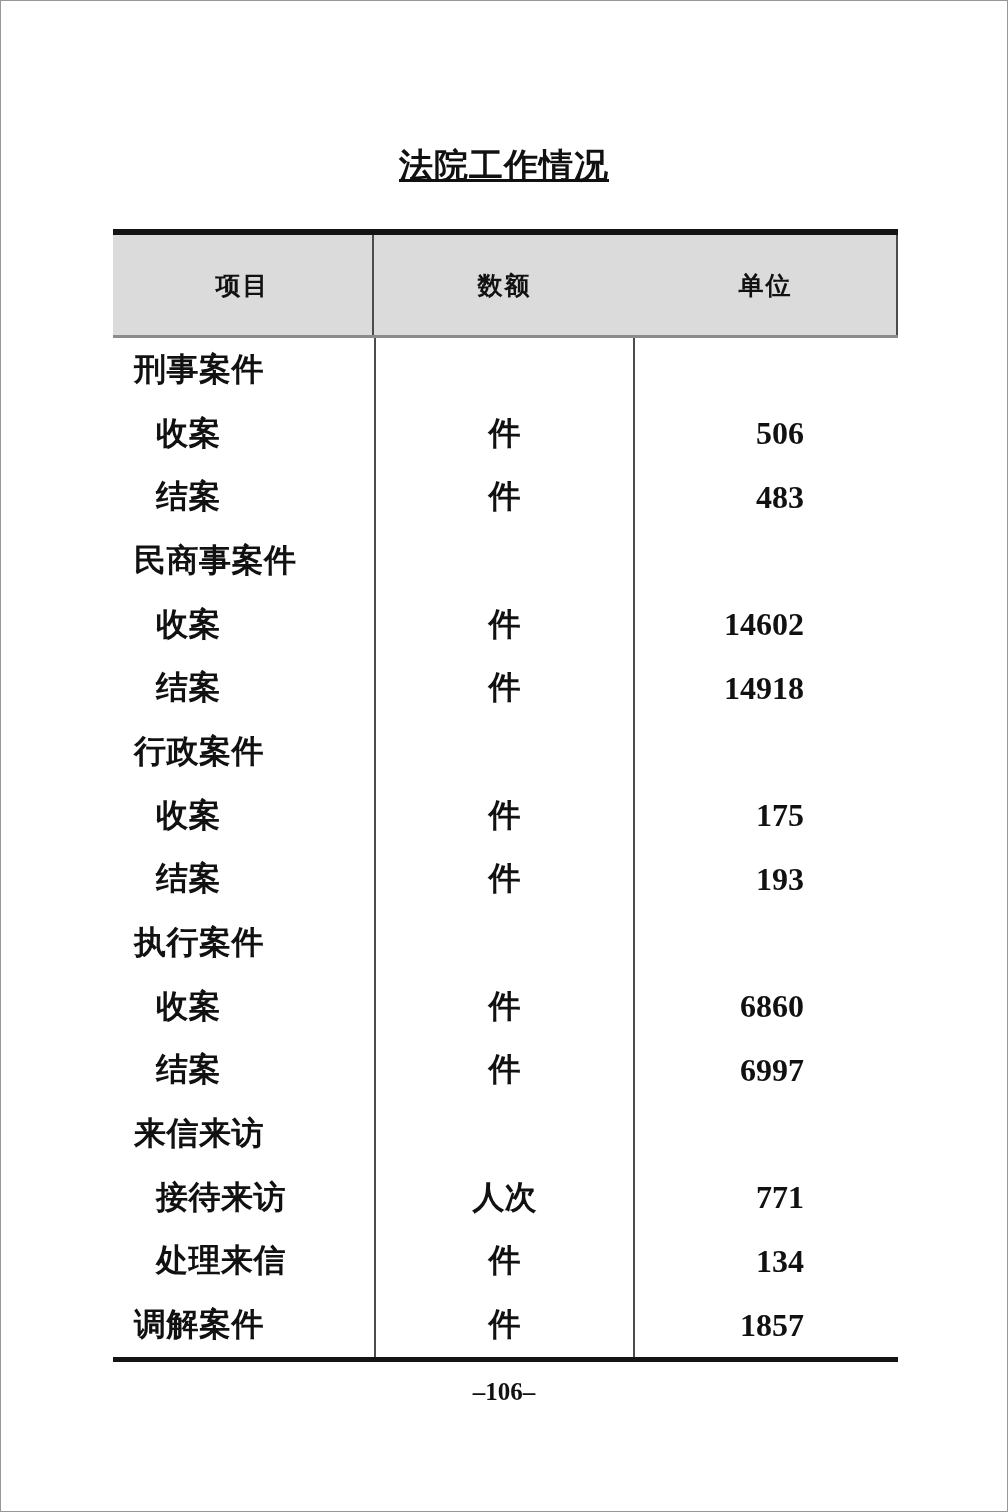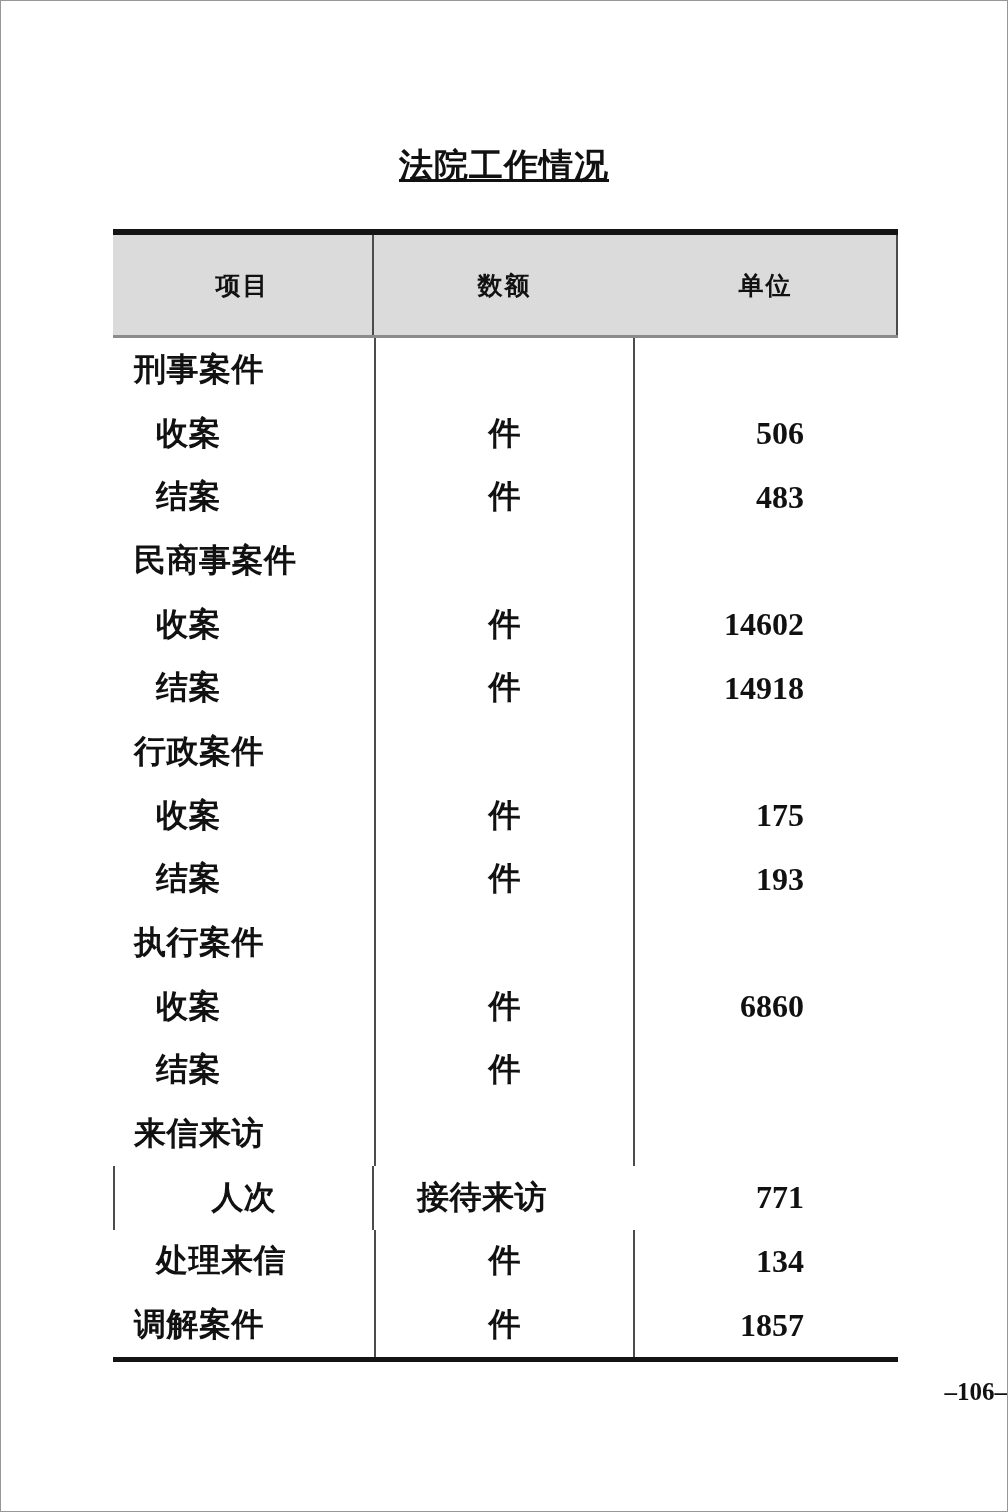--- a/index.html
+++ b/index.html
@@ -58,21 +58,21 @@
     white-space: nowrap;
   }
   .cell.item   { justify-content: flex-start; letter-spacing: 0.5px; }
   .cell.item.indent-cat { padding-left: 21px; }
   .cell.item.indent-sub { padding-left: 43px; }
   .cell.unit   { justify-content: center; border-left: 2px solid var(--divider, #4c4c4c); border-right: 2px solid var(--divider, #4c4c4c); }
   .cell.amount { justify-content: flex-end; padding-right: 94px; }
   .page-number {
     position: absolute;
     top: 1375px; left: 0; width: 100%;
-    text-align: right;
+    text-align: center;
     font-size: 25px;
     font-weight: bold;
     line-height: 32px;
   }
 </style>
 </head>
 <body>
 
 <div class="page-title">法院工作情况</div>
 
@@ -146,31 +146,32 @@
 
   <div class="t-row">
     <div class="cell item indent-sub">收案</div>
     <div class="cell unit">件</div>
     <div class="cell amount">6860</div>
   </div>
 
   <div class="t-row">
     <div class="cell item indent-sub">结案</div>
     <div class="cell unit">件</div>
+    <div class="cell amount">6997</div>
   </div>
 
   <div class="t-row">
     <div class="cell item indent-cat">来信来访</div>
     <div class="cell unit"></div>
     <div class="cell amount"></div>
   </div>
 
   <div class="t-row">
+    <div class="cell item indent-sub">接待来访</div>
     <div class="cell unit">人次</div>
-    <div class="cell item indent-sub">接待来访</div>
     <div class="cell amount">771</div>
   </div>
 
   <div class="t-row">
     <div class="cell item indent-sub">处理来信</div>
     <div class="cell unit">件</div>
     <div class="cell amount">134</div>
   </div>
 
   <div class="t-row">

